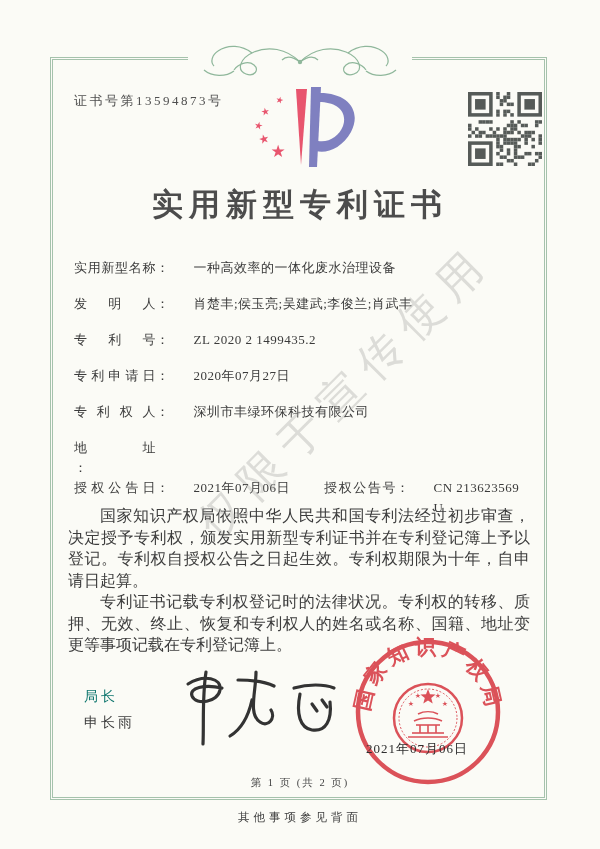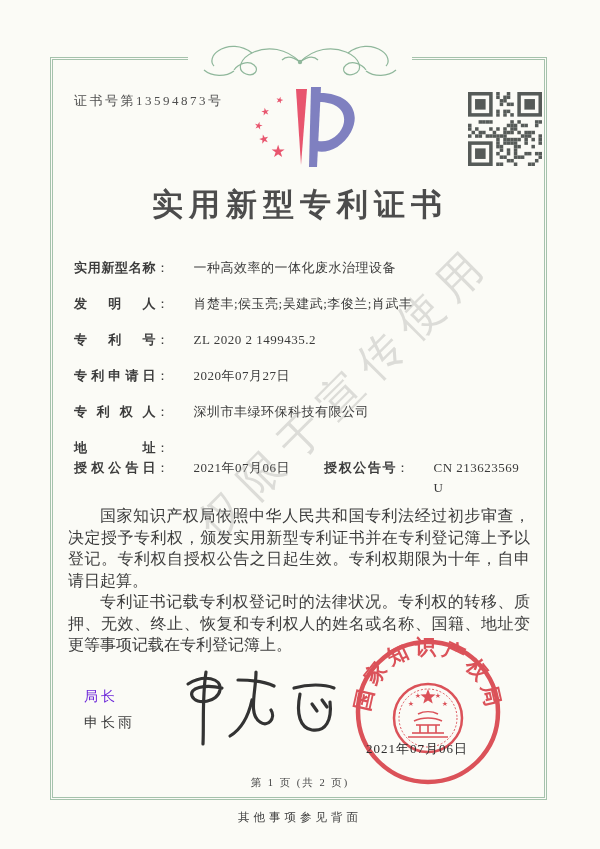--- a/index.html
+++ b/index.html
@@ -28,34 +28,34 @@
   }
   .watermark{
     position:absolute;left:115px;top:362px;width:460px;text-align:center;
     font-size:44px;letter-spacing:12px;color:rgba(148,150,146,0.30);
     transform:rotate(-45deg);white-space:nowrap;z-index:6;pointer-events:none;
     font-family:"Liberation Sans","DejaVu Sans",sans-serif;
   }
   .fields{position:absolute;left:74px;top:258px;width:456px;font-size:13px;}
   .frow{display:flex;margin-bottom:16px;line-height:20px;letter-spacing:0.5px;}
   .frow:last-child{margin-bottom:0;}
-  .fl{width:82px;flex:none;text-align:justify;text-align-last:justify;color:#3c3c3c;font-weight:bold;}
+  .fl{width:82px;flex:none;text-align:justify;text-align-last:justify;color:#3c3c3c;}
   .colon{flex:none;}
   .fv{margin-left:24px;}
   .fv-addr{width:356px;}
-  .frow-addr{margin-bottom:0;}
+  .frow-addr{margin-bottom:0;flex-direction:column;}
   .grant-left{display:flex;width:250px;flex:none;}
   .grant-right{display:flex;}
   .grant-right .fl{width:72px;}
   .paras{
     position:absolute;left:68px;top:505px;width:462px;
     font-size:16px;line-height:21.5px;text-align:justify;color:#3d3d3d;
   }
   .paras p{margin:0;text-indent:2em;}
-  .sig-title{position:absolute;left:84px;top:688px;font-size:14px;letter-spacing:3px;color:#6d28d9;}
+  .sig-title{position:absolute;left:84px;top:688px;font-size:14px;letter-spacing:3px;color:#0f766e;}
   .sig-name{position:absolute;left:84px;top:714px;font-size:14px;letter-spacing:3px;color:#3c3c3c;}
   .sig-hand{position:absolute;left:178px;top:658px;width:162px;height:92px;}
   .seal{position:absolute;left:352px;top:636px;width:152px;height:152px;opacity:.93;}
   .seal-date{
     position:absolute;left:366px;top:740px;font-size:13px;letter-spacing:1px;
     color:#2e2e2e;z-index:7;
   }
   .page-no{
     position:absolute;left:0;right:0;top:776px;text-align:center;
     font-size:10.5px;letter-spacing:2px;color:#444;

